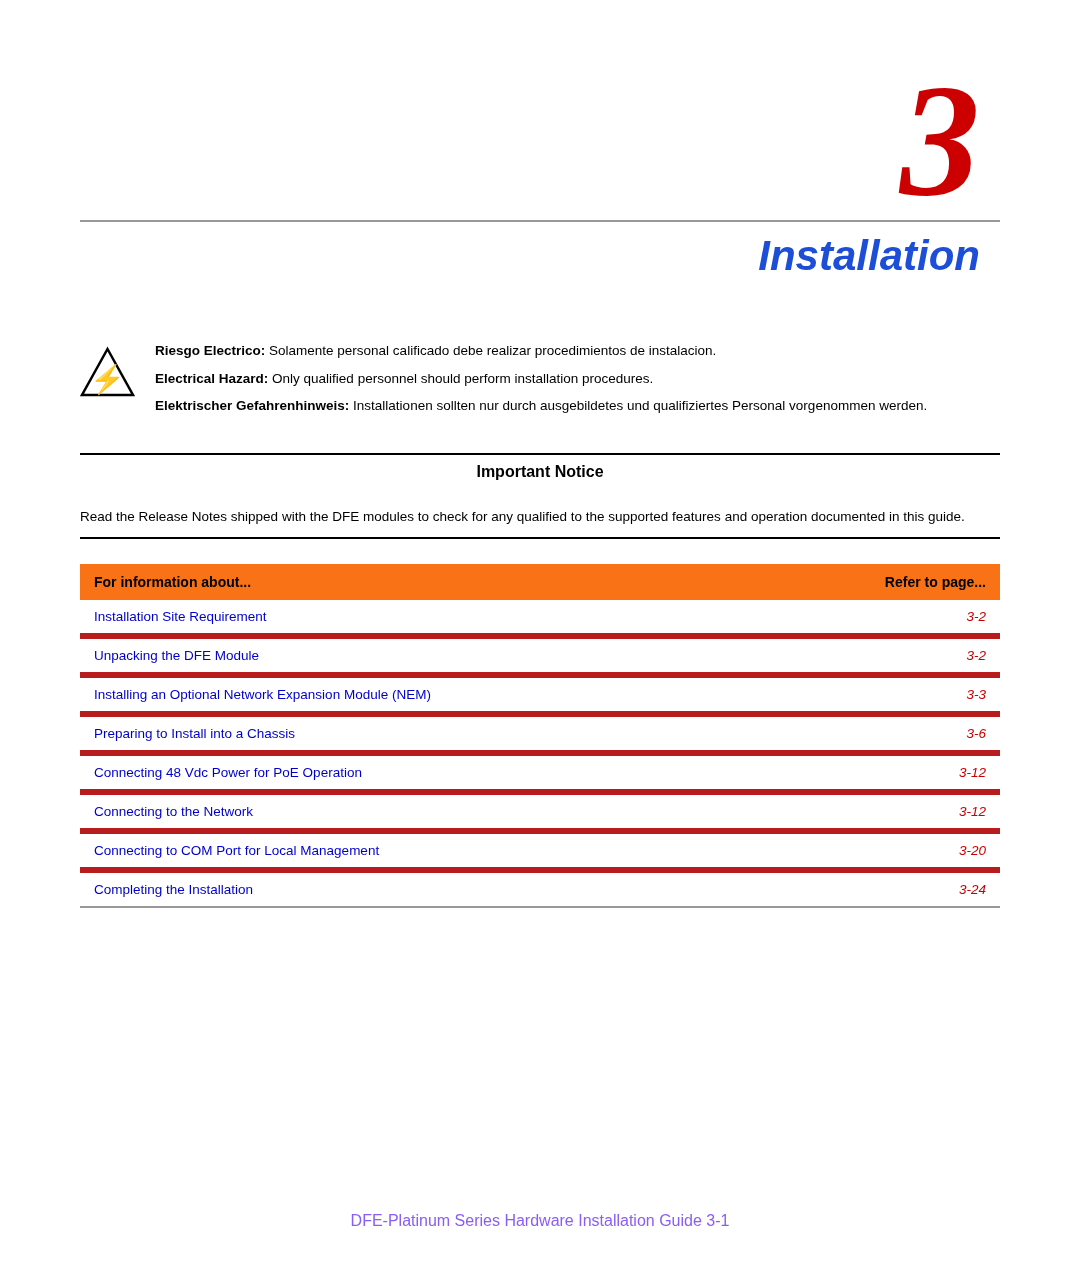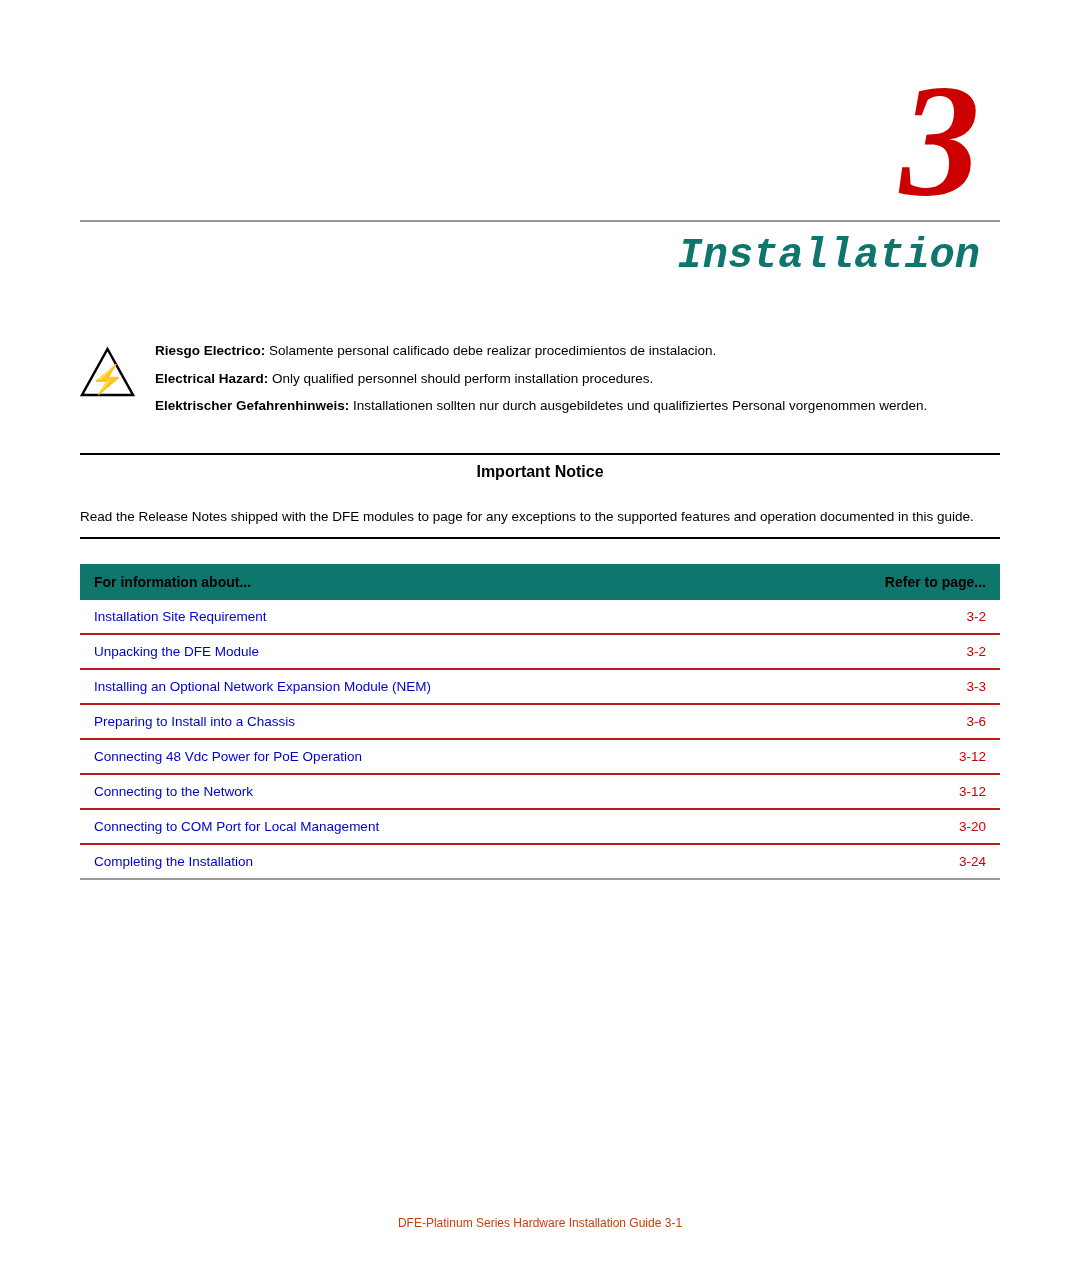--- a/index.html
+++ b/index.html
@@ -50,22 +50,22 @@
     
     .chapter-title-area {
       text-align: right;
       padding: 10px 100px 40px 0;
     }
 
     .chapter-title {
       font-size: 42px;
       font-style: italic;
       font-weight: bold;
-      color: #0f766e;
-      font-family: Liberation Mono, monospace;
+      color: #1d4ed8;
+      font-family: Liberation Sans, sans-serif;
     }
 
     
     .main-content {
       padding: 20px 80px 60px 80px;
     }
 
     
     .warning-box {
       display: flex;
@@ -123,65 +123,66 @@
     }
 
     
     .toc-table {
       width: 100%;
       border-collapse: collapse;
       margin-bottom: 30px;
     }
 
     .toc-table thead tr {
-      background-color: #0f766e;
+      background-color: #f97316;
     }
 
     .toc-table thead th {
       padding: 10px 14px;
       font-size: 14px;
       font-weight: bold;
       text-align: left;
       color: #000000;
       border: none;
     }
 
     .toc-table thead th.right-col {
       text-align: right;
     }
 
     .toc-table tbody tr {
-      border-bottom: 2px solid #b91c1c;
+      border-bottom: 6px solid #b91c1c;
     }
 
     .toc-table tbody tr:last-child {
       border-bottom: 2px solid #999999;
     }
 
     .toc-table tbody td {
       padding: 9px 14px;
       font-size: 13.5px;
       color: #0000cc;
     }
 
     .toc-table tbody td.page-ref {
       text-align: right;
       color: #cc0000;
       font-size: 13.5px;
+      font-style: italic;
     }
 
     
     .page-footer {
       position: absolute;
       bottom: 40px;
       left: 0;
       right: 0;
       text-align: center;
-      font-size: 12px;
-      color: #c2410c;
+      font-size: 16px;
+      color: #8b5cf6;
     }
 
     
   </style>
 </head>
 <body>
 
 <div class="page-container">
 
   <div class="chapter-number-area">
@@ -216,21 +217,21 @@
         </p>
         <p>
           <strong>Elektrischer Gefahrenhinweis:</strong>
           <span> Installationen sollten nur durch ausgebildetes und qualifiziertes Personal vorgenommen werden.</span>
         </p>
       </div>
     </div>
 
     <div class="important-notice-container">
       <div class="important-notice-title">Important Notice</div>
-      <p class="important-notice-text">Read the Release Notes shipped with the DFE modules to page for any exceptions to the supported features and operation documented in this guide.</p>
+      <p class="important-notice-text">Read the Release Notes shipped with the DFE modules to check for any qualified to the supported features and operation documented in this guide.</p>
     </div>
 
 
     <table class="toc-table">
       <thead>
         <tr>
           <th>For information about...</th>
           <th class="right-col">Refer to page...</th>
         </tr>
       </thead>

